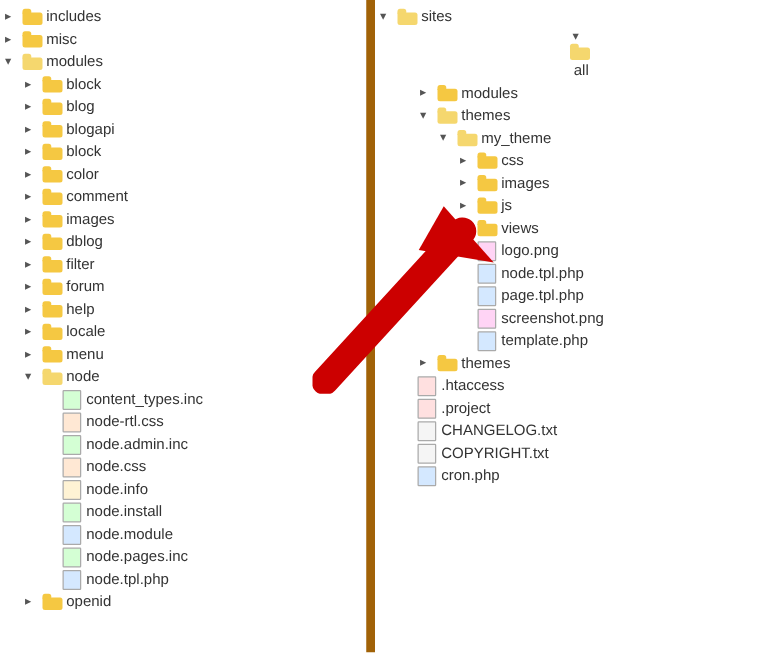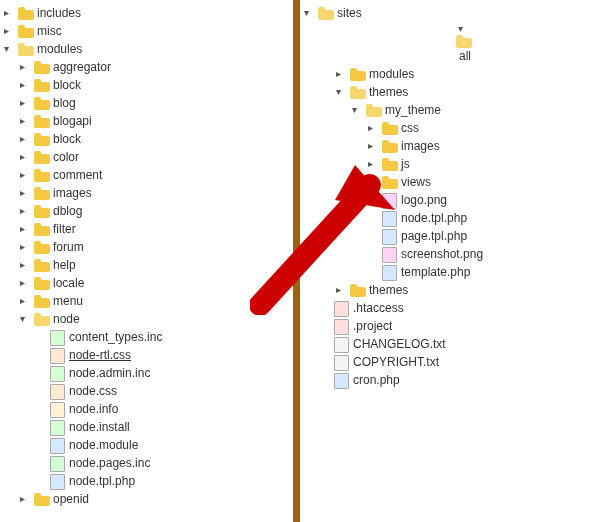--- a/index.html
+++ b/index.html
@@ -153,25 +153,20 @@
         <span class="item-label">misc</span>
       </div>
       <div class="tree-item" style="padding-left: 4px;">
         <span class="arrow open"></span>
         <span class="folder-icon open"></span>
         <span class="item-label">modules</span>
       </div>
       <div class="tree-item" style="padding-left: 20px;">
         <span class="arrow closed"></span>
         <span class="folder-icon "></span>
-        <span class="item-label">aggregator</span>
-      </div>
-      <div class="tree-item" style="padding-left: 20px;">
-        <span class="arrow closed"></span>
-        <span class="folder-icon "></span>
         <span class="item-label">block</span>
       </div>
       <div class="tree-item" style="padding-left: 20px;">
         <span class="arrow closed"></span>
         <span class="folder-icon "></span>
         <span class="item-label">blog</span>
       </div>
       <div class="tree-item" style="padding-left: 20px;">
         <span class="arrow closed"></span>
         <span class="folder-icon "></span>
@@ -230,21 +225,21 @@
       <div class="tree-item" style="padding-left: 20px;">
         <span class="arrow open"></span>
         <span class="folder-icon open"></span>
         <span class="item-label">node</span>
       </div>
       <div class="tree-item" style="padding-left: 36px;">
         <span class="arrow empty"></span>
         <span class="file-icon inc"></span>
         <span class="item-label">content_types.inc</span>
       </div>
-      <div class="tree-item" style="padding-left: 36px; text-decoration: underline;">
+      <div class="tree-item" style="padding-left: 36px;">
         <span class="arrow empty"></span>
         <span class="file-icon css"></span>
         <span class="item-label">node-rtl.css</span>
       </div>
       <div class="tree-item" style="padding-left: 36px;">
         <span class="arrow empty"></span>
         <span class="file-icon inc"></span>
         <span class="item-label">node.admin.inc</span>
       </div>
       <div class="tree-item" style="padding-left: 36px;">

